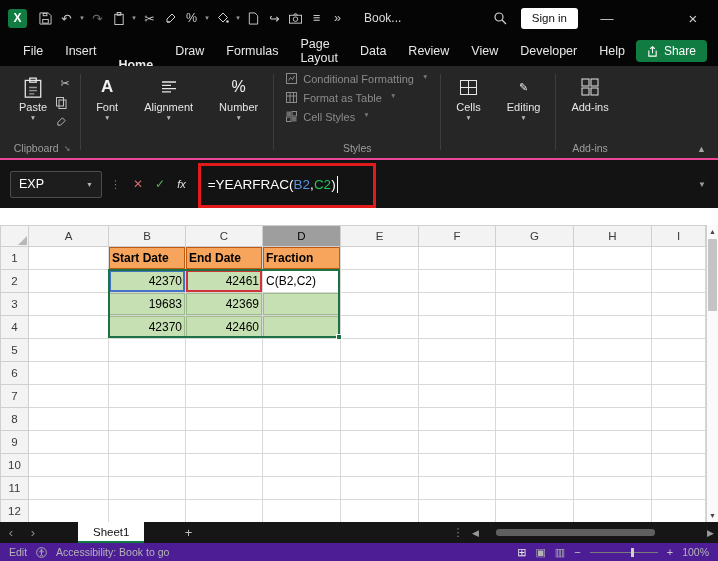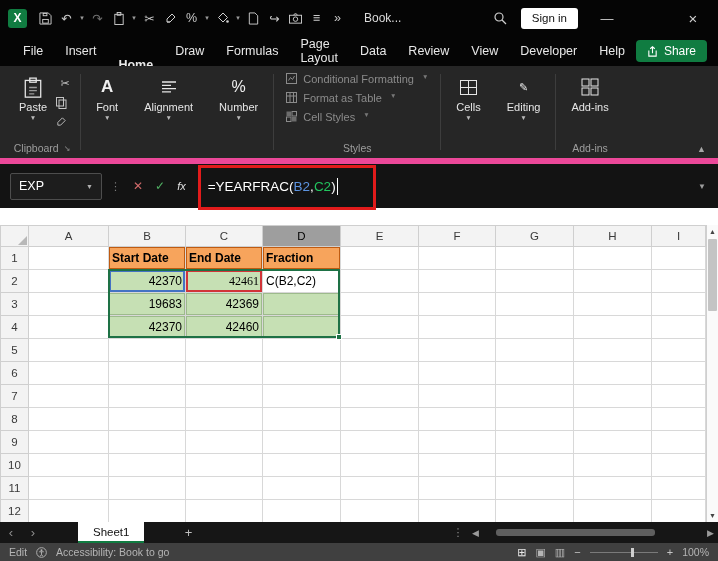--- a/index.html
+++ b/index.html
@@ -55,21 +55,21 @@
   .launcher { font-size:8px; color:#8d8d8d; }
   .styles-group { align-items:flex-start; padding:2px 10px 2px; }
   .stylerow { display:flex; gap:6px; color:#8b8b8b; font-size:11px; height:19px; }
   .stylerow .chev2 { font-size:6.5px; color:#777; margin-left:2px; }
   .styles-group .grp-label { align-self:center; }
   .collapse-btn { position:absolute; right:12px; bottom:4px; color:#a7a7a7; font-size:9px; }
 
   
   .formulabar { height:50px; background:#131313; display:flex; align-items:center;
                 padding:8px 10px; gap:8px; flex:0 0 auto; position:relative;
-                border-top:6px solid #ec4899; }
+                border-top:2px solid #ec4899; }
   .namebox { width:92px; height:27px; background:#1d1d1d; border:1px solid #4d4d4d;
              color:#fff; display:flex; align-items:center; font-size:12.5px;
              padding:0 8px; border-radius:2px; }
   .namebox .nchev { margin-left:auto; font-size:7px; color:#b0b0b0; }
   .sepdots { color:#7b7b7b; font-size:11px; }
   .fbtns { display:flex; gap:12px; align-items:center; font-size:13px; padding:0 4px; }
   .cancel { color:#d06a6a; font-size:12px; }
   .enter { color:#4fae62; font-size:12px; }
   .fx { color:#e0e0e0; font-style:italic; font-size:11px; }
   .finput { flex:1; display:flex; align-items:center; color:#fff; font-size:13.5px; }
@@ -91,21 +91,21 @@
   th.corner { position:relative; }
   th.corner::after { content:''; position:absolute; right:1px; bottom:1px;
                      border-left:9px solid transparent; border-bottom:9px solid #b8b8b8; }
   th.colsel { background:#9e9e9e; color:#000; }
   tbody th { width:28px; background:#f3f3f3; border-color:#cfcfcf; color:#3a3a3a; font-size:11.5px; }
   td { color:#000; background:#fff; }
   .c-orange { background:#F7A45C; font-weight:700; box-shadow: inset 0 0 0 1px #BF5B11; }
   .c-green  { background:var(--cellgreen,#C6E0B4); box-shadow: inset 0 0 0 1px #9DBA8C; }
   .c-num { text-align:right; }
   .c-refblue { box-shadow: inset 0 0 0 2px var(--refblue,#4472C4); }
-  .c-refred  { box-shadow: inset 0 0 0 2px var(--refred,#D13438); font-family: Liberation Serif, serif; }
+  .c-refred  { box-shadow: inset 0 0 0 2px var(--refred,#D13438); }
   .c-edit { background:#fff; box-shadow:none; text-align:left; }
   .sel-overlay { position:absolute; border:2px solid #1E7145; pointer-events:none; }
   .fill-handle { position:absolute; width:6px; height:6px; background:#1E7145;
                  border:1px solid #fff; pointer-events:none; }
   .vscroll { width:13px; margin-left:auto; background:#fafafa; border-left:1px solid #cfcfcf;
              display:flex; flex-direction:column; align-items:center; padding:2px 0; }
   .vscroll .arr { font-size:7px; color:#444; line-height:9px; }
   .vthumb { width:9px; height:72px; background:#c4c4c4; margin-top:3px; border-radius:1px; }
   .vscroll .arr.down { margin-top:auto; }
 
@@ -117,21 +117,21 @@
               display:flex; align-items:center; padding:0 15px; margin-left:34px;
               border-bottom:2px solid var(--green,#107C41); }
   .addsheet { margin-left:34px; color:#c0c0c0; font-size:13px; width:20px; text-align:center; }
   .sheetdots { margin-left:auto; color:#8e8e8e; font-size:11px; width:20px; text-align:center; }
   .hscroll { width:250px; display:flex; align-items:center; padding:0 4px; gap:4px; }
   .hscroll .arr { color:#9a9a9a; font-size:9px; }
   .htrack { flex:1; height:9px; display:flex; align-items:center; }
   .hthumb { height:7px; width:72%; margin-left:6%; background:#5f5f5f; border-radius:3px; }
 
   
-  .statusbar { height:18px; background:#404040; color:#b5b5b5; font-size:10.5px;
+  .statusbar { height:18px; background:#4c1d95; color:#b5b5b5; font-size:10.5px;
                display:flex; align-items:center; padding:0 9px; gap:9px; flex:0 0 auto; }
   .sb-right { margin-left:auto; display:flex; align-items:center; gap:9px; }
   .viewic { font-size:11px; color:#b5b5b5; }
   .viewic.active { color:#e8e8e8; }
   .zoomtrack { width:68px; height:1px; background:#7a7a7a; position:relative; }
   .zoomknob { position:absolute; left:60%; top:-4px; width:3px; height:9px; background:#cfcfcf; }
   .zoomsign { font-size:11px; color:#c5c5c5; }
 </style>
 </head>
 <body>

